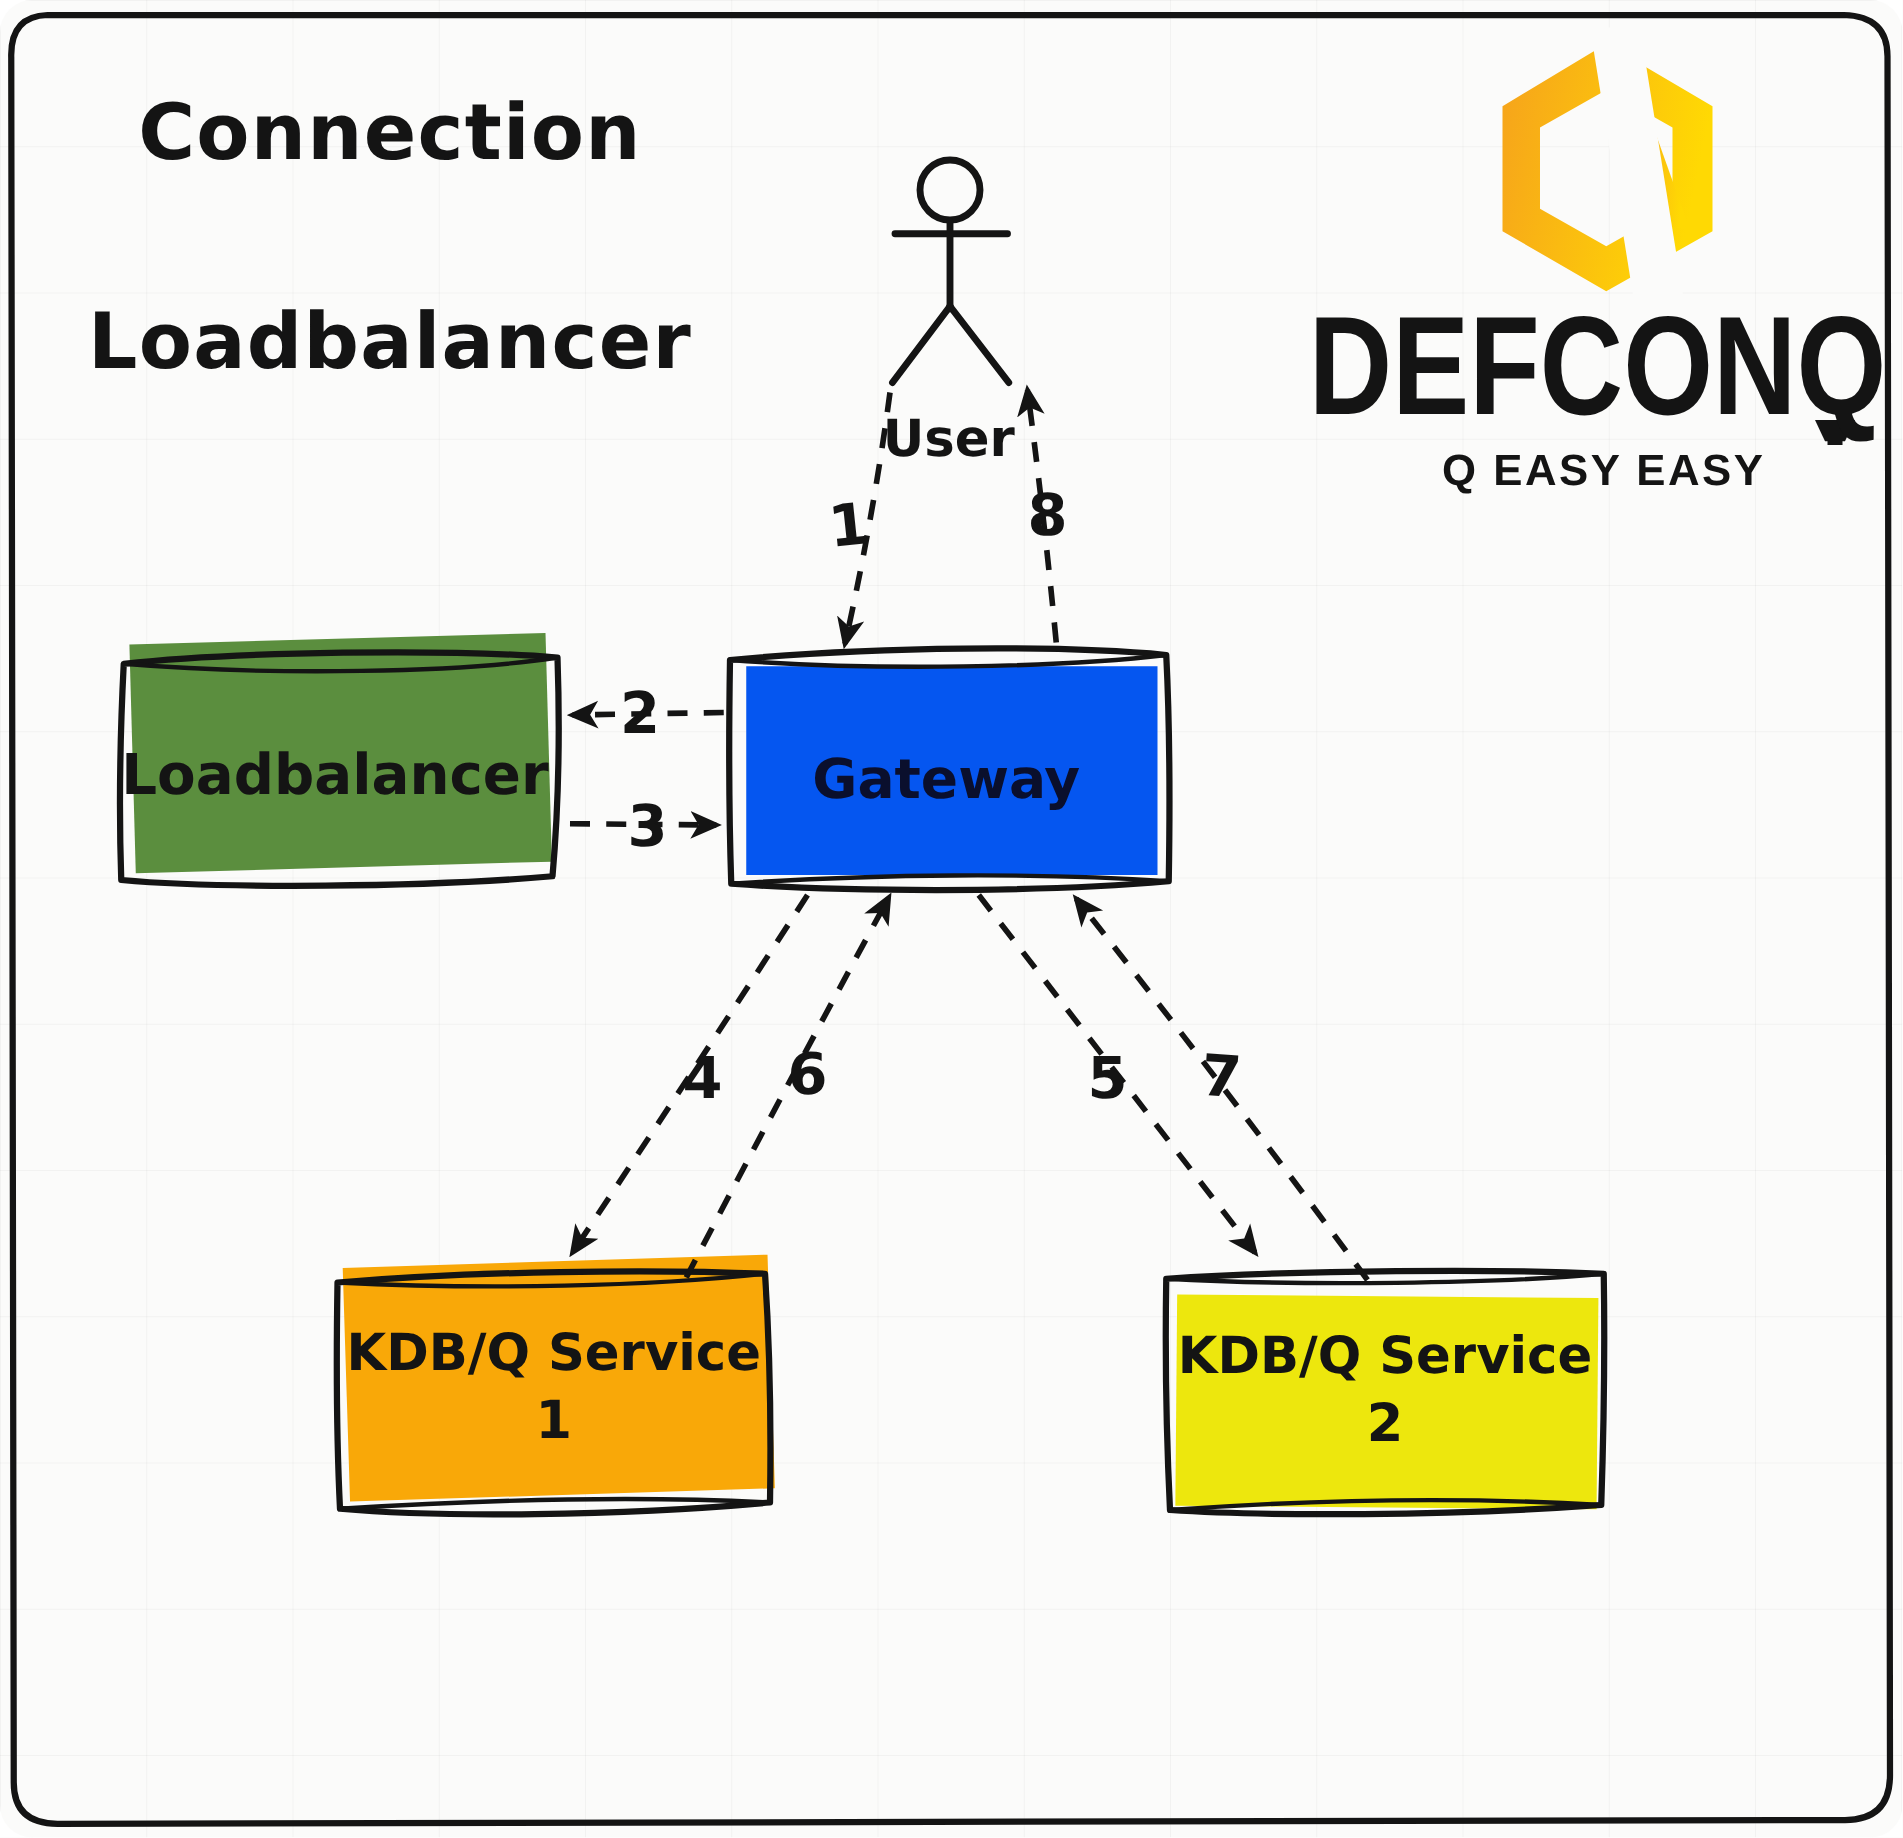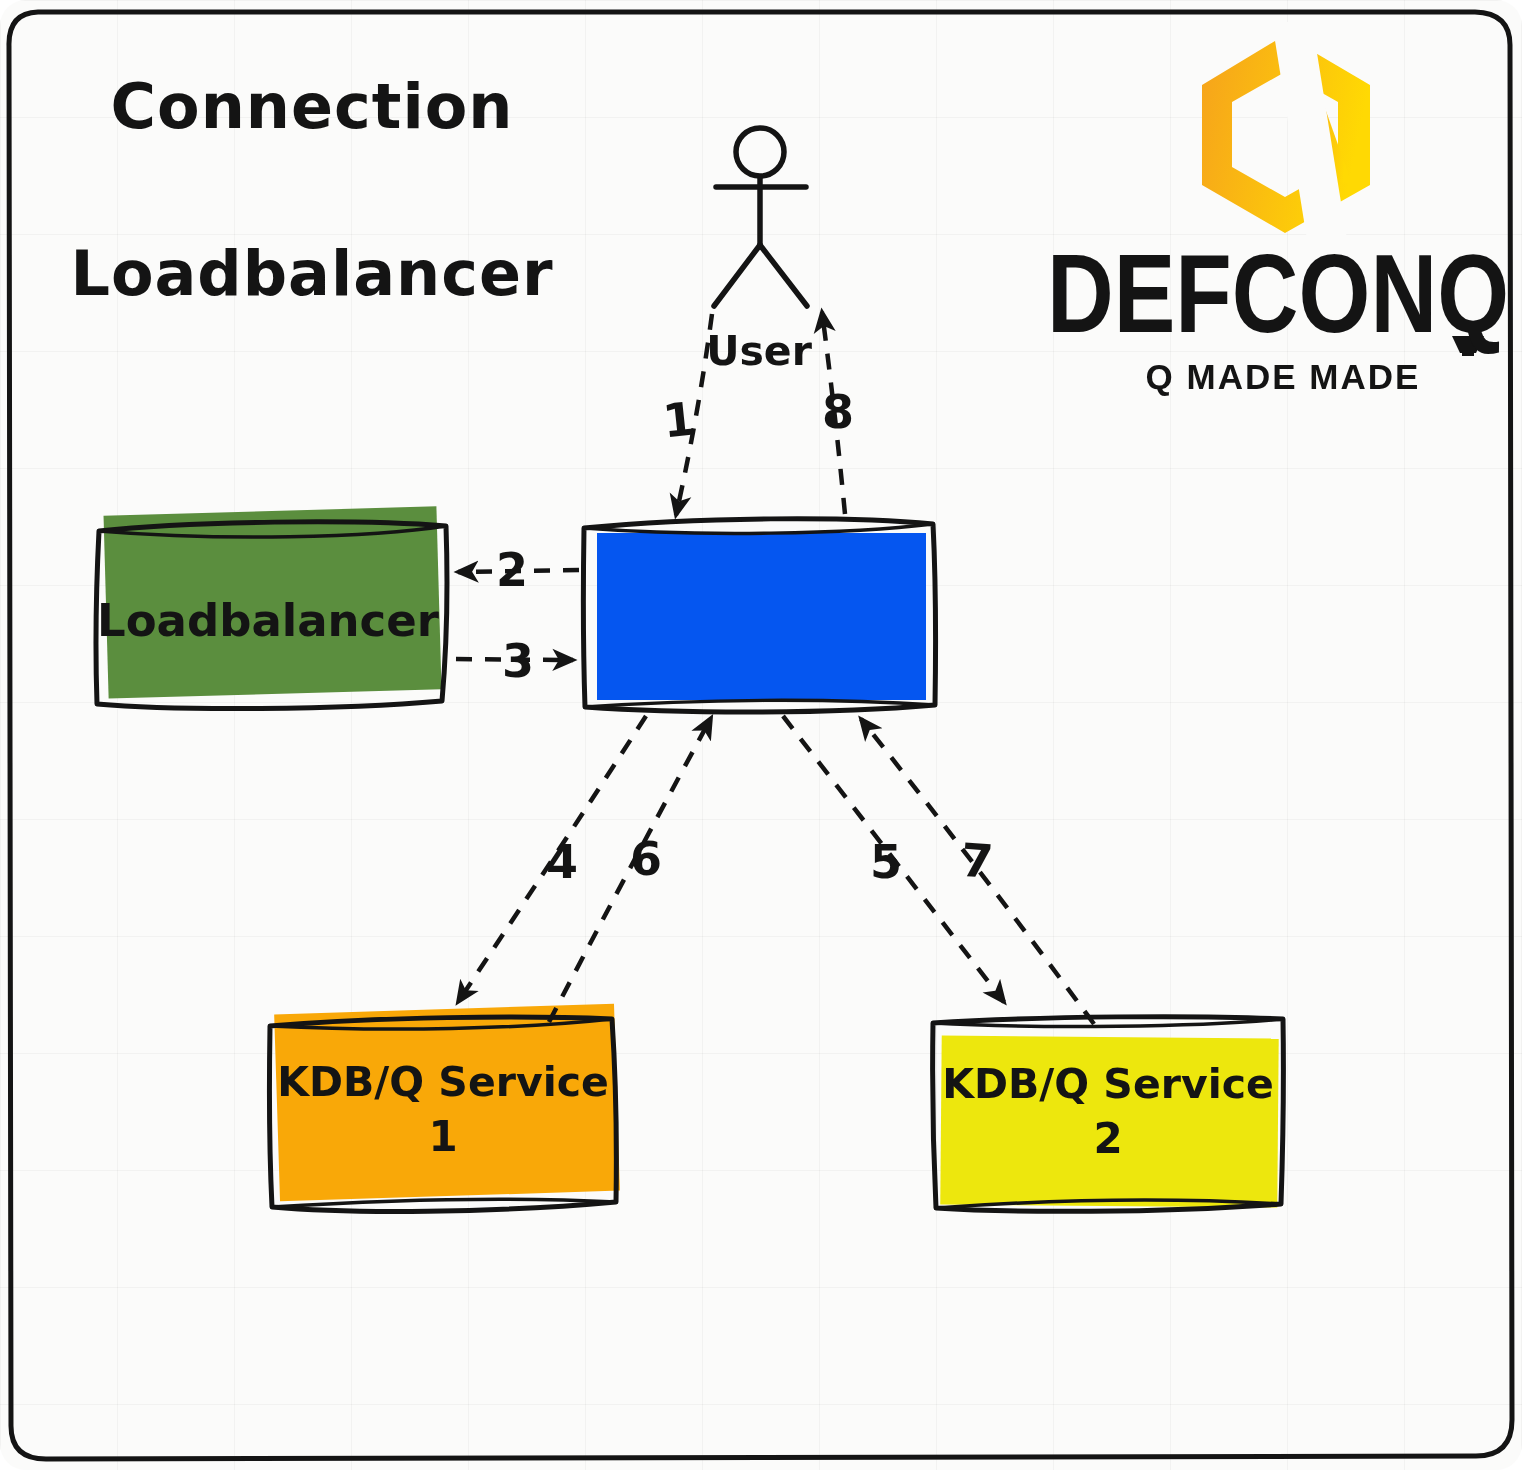--- a/index.html
+++ b/index.html
@@ -118,25 +118,26 @@
       <path d="M549,1022 Q624,878 711,718" marker-end="url(#ah)"></path>
       <path d="M1094,1024 Q982,872 861,719" marker-end="url(#ah)"></path>
       <path d="M845,514 Q835,410 822,312" marker-end="url(#ah)"></path>
     </g>
   </svg>
 
   <div class="lbl title-line" style="left:312px;top:106px;">Connection</div>
   <div class="lbl title-line" style="left:312px;top:273px;">Loadbalancer</div>
 
   <div class="lbl wordmark" style="left:1278px;top:293px;">DEFCONQ</div>
-  <div class="lbl tagline" style="left:1283px;top:377px;">Q MADE MADE</div>
+  <div class="lbl tagline" style="left:1283px;top:377px;">Q EASY EASY</div>
 
   <div class="lbl actor-lbl" style="left:759px;top:351px;">User</div>
 
   <div class="lbl node-lbl" style="left:268px;top:620px;font-size:45px;">Loadbalancer</div>
+  <div class="lbl node-lbl" style="left:757px;top:624px;color:#0a0f2d;">Gateway</div>
   <div class="lbl node-lbl" style="left:443px;top:1082px;font-size:41px;">KDB/Q Service</div>
   <div class="lbl node-num" style="left:443px;top:1136px;">1</div>
   <div class="lbl node-lbl" style="left:1108px;top:1084px;font-size:41px;">KDB/Q Service</div>
   <div class="lbl node-num" style="left:1108px;top:1138px;">2</div>
 
   <div class="lbl num" style="left:679px;top:420px;transform:translate(-50%,-50%) rotate(-6deg);">1</div>
   <div class="lbl num" style="left:512px;top:570px;">2</div>
   <div class="lbl num" style="left:518px;top:661px;">3</div>
   <div class="lbl num" style="left:562px;top:862px;">4</div>
   <div class="lbl num" style="left:886px;top:862px;">5</div>

